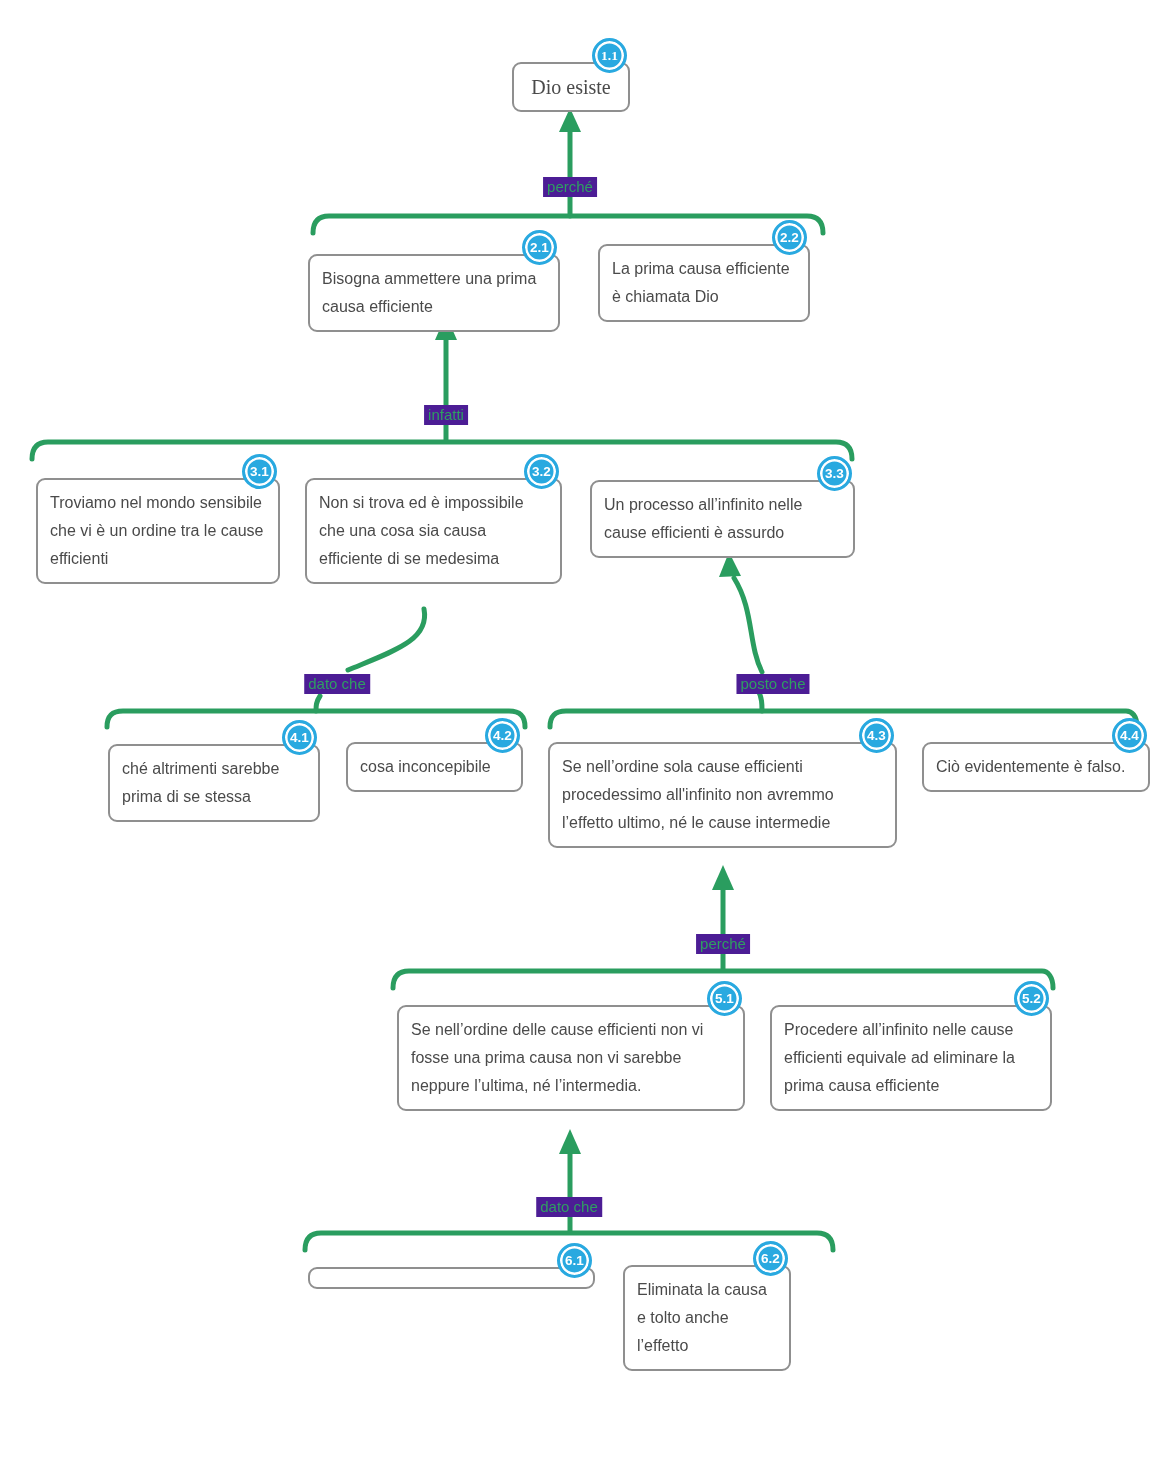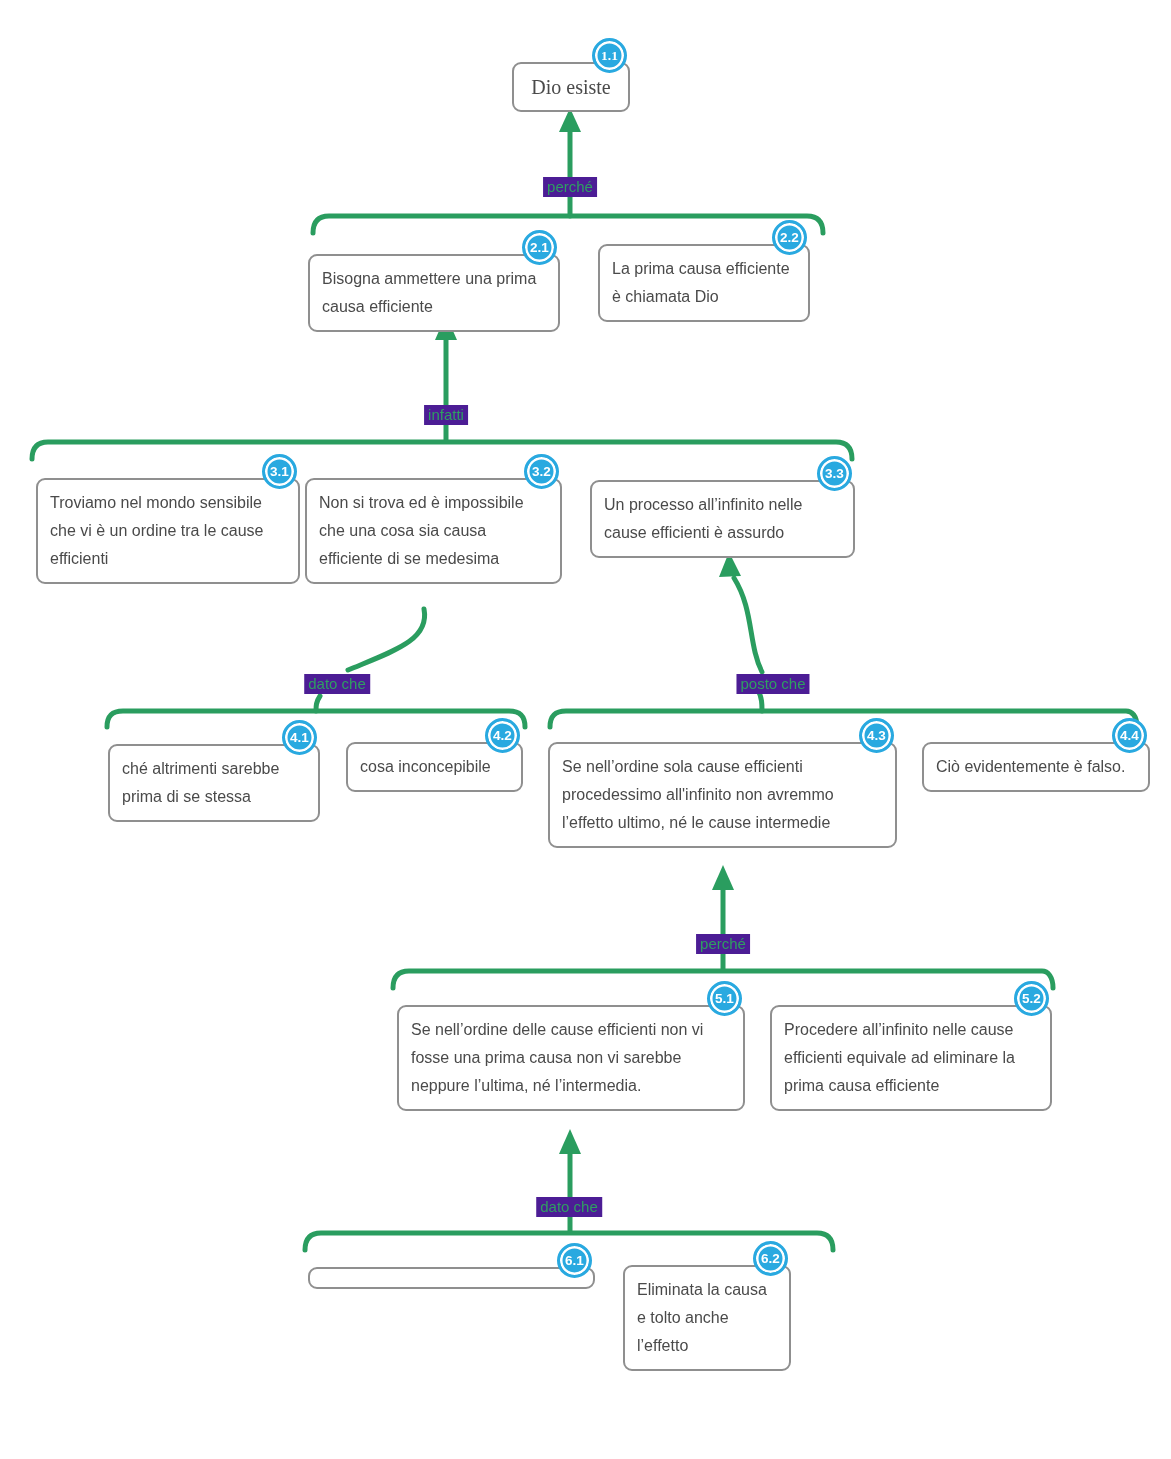--- a/index.html
+++ b/index.html
@@ -63,21 +63,21 @@
     padding: 0 4px;
     color: #2f9e62;
     font-size: 15px;
     line-height: 20px;
     white-space: nowrap;
   }
   
   .n11 { left: 512px; top: 62px;  width: 118px; font-family: Liberation Serif, serif; }
   .n21 { left: 308px; top: 246px; width: 252px; margin-top: 8px; }
   .n22 { left: 598px; top: 244px; width: 212px; }
-  .n31 { left: 36px;  top: 478px; width: 264px; }
+  .n31 { left: 36px;  top: 478px; width: 244px; }
   .n32 { left: 305px; top: 478px; width: 257px; }
   .n33 { left: 590px; top: 480px; width: 265px; }
   .n41 { left: 108px; top: 744px; width: 212px; }
   .n42 { left: 346px; top: 742px; width: 177px; }
   .n43 { left: 548px; top: 742px; width: 349px; }
   .n44 { left: 922px; top: 742px; width: 228px; }
   .n51 { left: 397px; top: 1005px; width: 348px; }
   .n52 { left: 770px; top: 1005px; width: 282px; }
   .n61 { left: 308px; top: 1267px; width: 287px; }
   .n62 { left: 623px; top: 1265px; width: 168px; }

